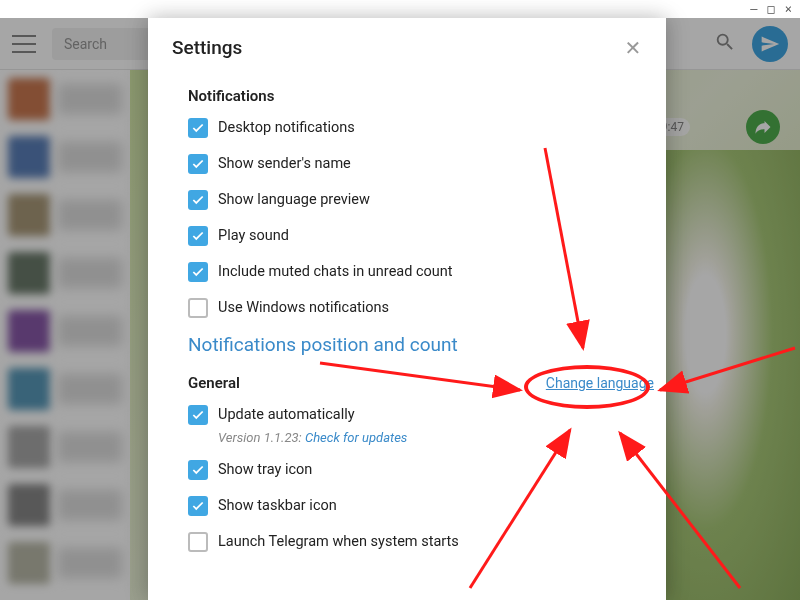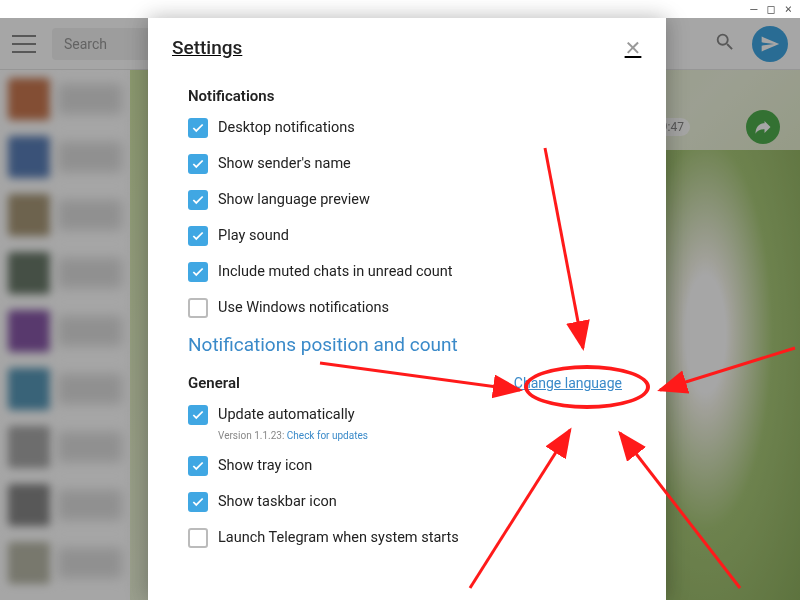--- a/index.html
+++ b/index.html
@@ -31,35 +31,35 @@
     .chat-text-blur { flex: 1; height: 30px; background: #ddd; filter: blur(6px); border-radius: 2px; }
     
     .chat-main { flex: 1; background: linear-gradient(135deg, #d4e8a8 0%, #f0f5e0 50%, #c8dca0 100%); position: relative; }
     .msg-meta { position: absolute; top: 48px; right: 110px; font-size: 12px; color: #888; background: rgba(255,255,255,0.9); padding: 2px 6px; border-radius: 10px; display: flex; align-items: center; gap: 4px; }
     .forward-btn { position: absolute; top: 40px; right: 20px; width: 34px; height: 34px; border-radius: 50%; background: #4fae4e; display: flex; align-items: center; justify-content: center; }
     .forward-btn svg { width: 18px; height: 18px; fill: #fff; }
     .flower-img { position: absolute; top: 80px; right: 0; width: 135px; height: 460px; background: radial-gradient(ellipse at 30% 40%, #fff 0%, #fff 15%, #f5f5e8 20%, #a8c878 50%, #8fb060 100%); }
     
     
     .settings-modal { position: absolute; top: 18px; left: 148px; width: 518px; height: 582px; background: #fff; z-index: 10; box-shadow: -4px 0 20px rgba(0,0,0,0.15), 4px 0 20px rgba(0,0,0,0.15); overflow: hidden; }
-    .modal-header { display: flex; align-items: center; justify-content: space-between; padding: 18px 24px 14px; text-decoration: underline; }
+    .modal-header { display: flex; align-items: center; justify-content: space-between; padding: 18px 24px 14px; }
     .modal-title { font-size: 19px; font-weight: 500; color: #222; }
     .close-x { width: 18px; height: 18px; cursor: pointer; color: #999; font-size: 20px; line-height: 18px; text-align: center; }
     
     .modal-body { padding: 0 0 0 40px; overflow-y: auto; height: 530px; }
-    .section-header { font-size: 15px; font-weight: 600; color: #222; margin: 14px 0 12px; display: flex; align-items: center; justify-content: space-between; padding-right: 44px; }
+    .section-header { font-size: 15px; font-weight: 600; color: #222; margin: 14px 0 12px; display: flex; align-items: center; justify-content: space-between; padding-right: 12px; }
     .change-lang { font-size: 14px; font-weight: 400; color: #3a8ac9; text-decoration: underline; cursor: pointer; }
     
     .option-row { display: flex; align-items: flex-start; gap: 10px; margin-bottom: 14px; padding-right: 28px; }
     .checkbox { width: 20px; height: 20px; border-radius: 3px; flex-shrink: 0; display: flex; align-items: center; justify-content: center; margin-top: 1px; }
     .checkbox.checked { background: #40a7e3; }
     .checkbox.checked svg { width: 14px; height: 14px; stroke: #fff; stroke-width: 3; fill: none; }
     .checkbox.unchecked { border: 2px solid #bbb; background: #fff; }
     .option-label { font-size: 14.5px; color: #222; line-height: 22px; }
-    .option-sublabel { font-size: 10px; color: #888; margin-top: 4px; }
+    .option-sublabel { font-size: 13px; color: #888; margin-top: 4px; font-style: italic; }
     .option-sublabel a { color: #3a8ac9; text-decoration: none; cursor: pointer; }
     .link-row { font-size: 19px; color: #3a8ac9; margin: 4px 0 18px; cursor: pointer; }
     
     
     .annotation-layer { position: absolute; top: 18px; left: 0; width: 800px; height: 582px; z-index: 20; pointer-events: none; }
     .red-oval { position: absolute; border: 4px solid #ff1a1a; border-radius: 50%; }
   </style>
 </head>
 <body>
 

